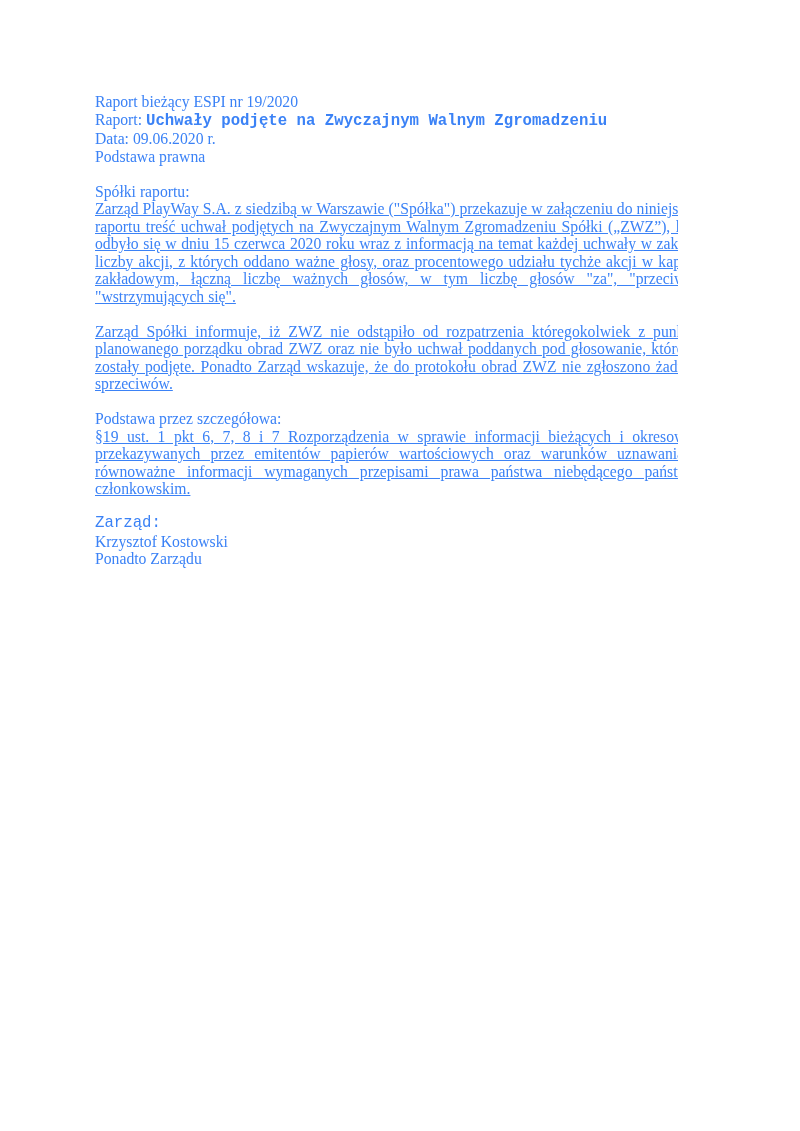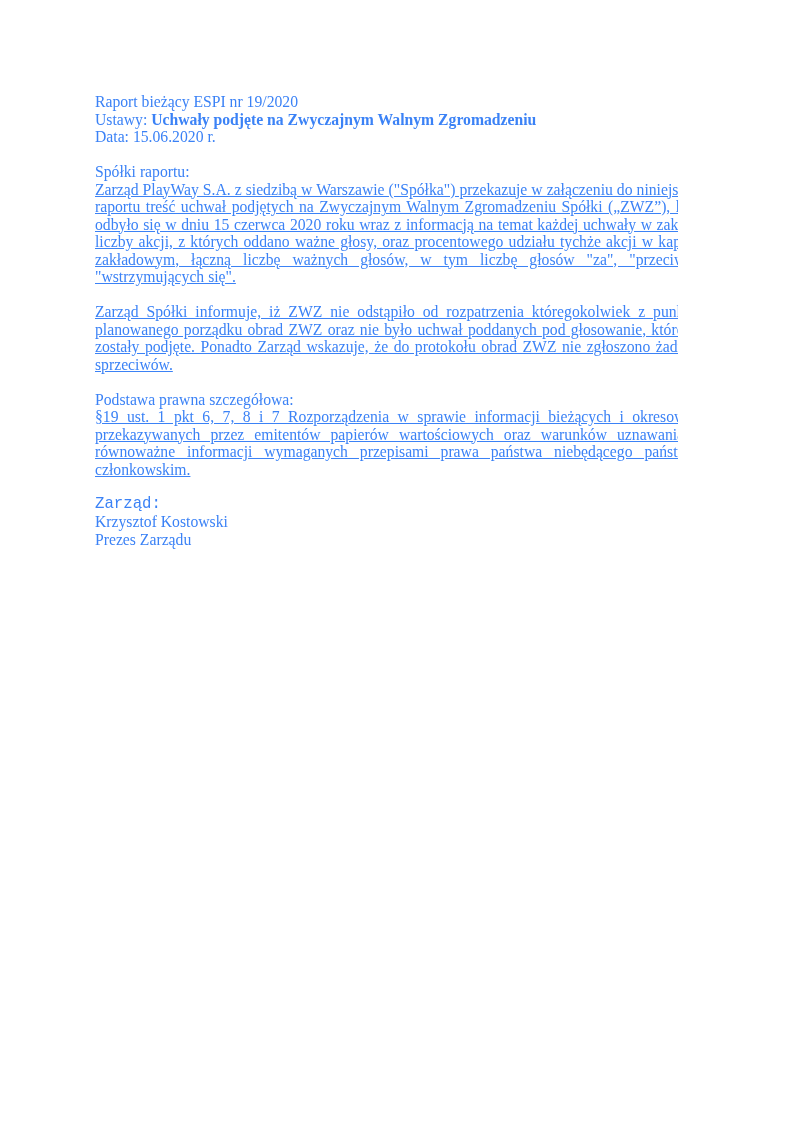--- a/index.html
+++ b/index.html
@@ -29,58 +29,60 @@
   }
   .blk:last-child {
     margin-bottom: 0;
   }
   .para {
     text-align: justify;
     text-decoration: underline;
   }
   .bold {
     font-weight: bold;
+    font-family: Liberation Mono, monospace;
   }
   .gap-2 {
     margin-top: 35px;
     font-family: Liberation Mono, monospace;
   }
   .line {
     margin: 0;
   }
 </style>
 </head>
 <body>
 
 <div class="page">
   <div class="content">
 
     <div class="blk line">Raport bieżący ESPI nr 19/2020</div>
 
     <div class="blk line">
-      <span>Ustawy: </span><span class="bold">Uchwały podjęte na Zwyczajnym Walnym Zgromadzeniu</span>
+      <span>Raport: </span><span class="bold">Uchwały podjęte na Zwyczajnym Walnym Zgromadzeniu</span>
     </div>
 
-    <div class="blk line">Data: 15.06.2020 r.</div>
+    <div class="blk line">Data: 09.06.2020 r.</div>
 
     <div class="blk">
+      <div class="line">Podstawa prawna</div>
     </div>
 
     <div class="blk line">Spółki raportu:</div>
 
     <div class="blk para">Zarząd PlayWay S.A. z siedzibą w Warszawie ("Spółka") przekazuje w załączeniu do niniejszego raportu treść uchwał podjętych na Zwyczajnym Walnym Zgromadzeniu Spółki („ZWZ”), które odbyło się w dniu 15 czerwca 2020 roku wraz z informacją na temat każdej uchwały w zakresie liczby akcji, z których oddano ważne głosy, oraz procentowego udziału tychże akcji w kapitale zakładowym, łączną liczbę ważnych głosów, w tym liczbę głosów "za", "przeciw" i "wstrzymujących się".</div>
 
     <div class="blk para">Zarząd Spółki informuje, iż ZWZ nie odstąpiło od rozpatrzenia któregokolwiek z punktów planowanego porządku obrad ZWZ oraz nie było uchwał poddanych pod głosowanie, które nie zostały podjęte. Ponadto Zarząd wskazuje, że do protokołu obrad ZWZ nie zgłoszono żadnych sprzeciwów.</div>
 
     <div class="blk">
-      <div class="line">Podstawa prawna szczegółowa:</div>
+      <div class="line">Podstawa przez szczegółowa:</div>
       <div class="para">§19 ust. 1 pkt 6, 7, 8 i 7 Rozporządzenia w sprawie informacji bieżących i okresowych przekazywanych przez emitentów papierów wartościowych oraz warunków uznawania za równoważne informacji wymaganych przepisami prawa państwa niebędącego państwem członkowskim.</div>
     </div>
 
     <div class="blk line gap-2">Zarząd:</div>
 
     <div class="blk">
       <div class="line">Krzysztof Kostowski</div>
-      <div class="line">Prezes Zarządu</div>
+      <div class="line">Ponadto Zarządu</div>
     </div>
 
   </div>
 </div>
 
 </body></html>

